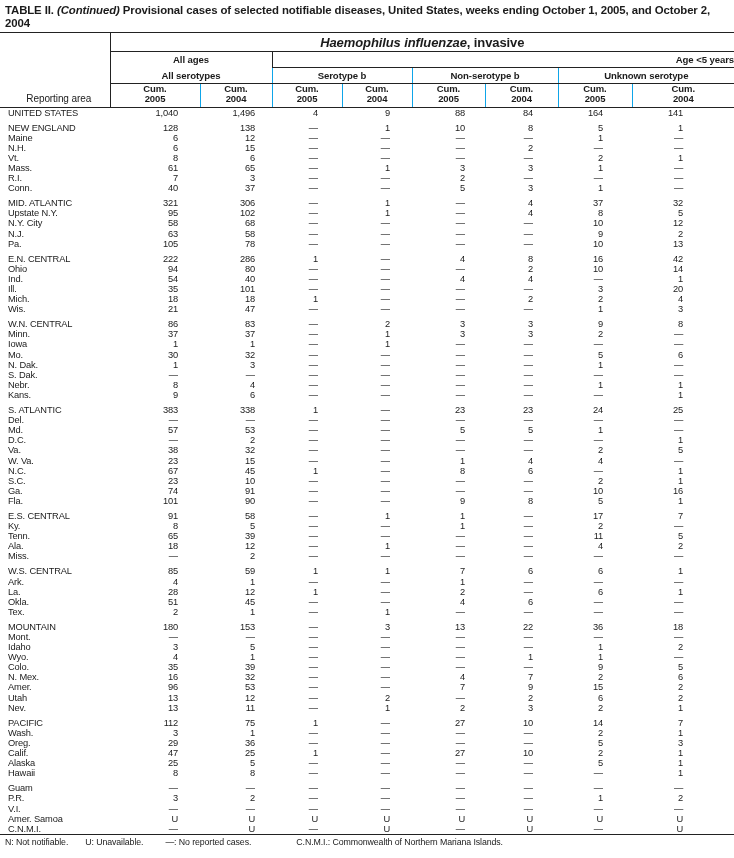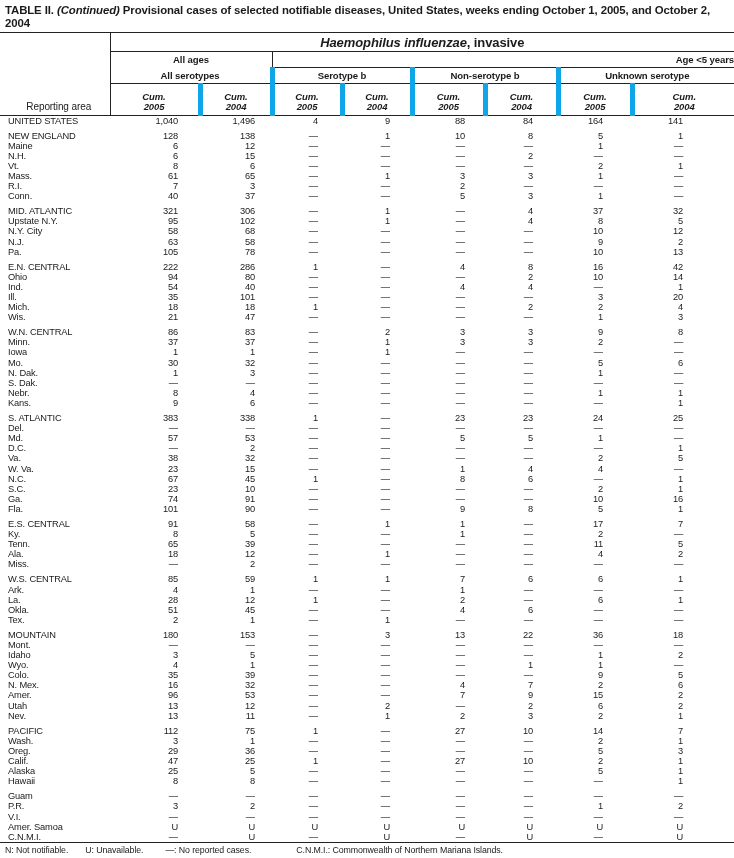--- a/index.html
+++ b/index.html
@@ -40,26 +40,26 @@
     text-align:center;height:18px;font-size:13px;
   }
   .h-disease .it{font-style:italic;}
   .h-allages{text-align:center;height:15px;vertical-align:middle;}
   .h-age5{
     text-align:right;height:15px;vertical-align:middle;
     border-left:1px solid #222;
     border-bottom:1px solid #222;
   }
   .h-sub{text-align:center;height:14.5px;vertical-align:middle;border-bottom:1px solid #222;}
-  .bl{border-left:5px solid #0ea5e9;margin-left:38px;}
+  .bl{border-left:1px solid #0ea5e9;margin-left:38px;}
   .h-cum{
     vertical-align:top;
-    padding-top:8px;height:23px;
+    padding-top:0;height:23px;
     border-bottom:1.2px solid #222;
-    font-size:9.5px;line-height:10.5px;font-style:italic;
+    font-size:9.5px;line-height:10.5px;
   }
   .h-cum span{display:block;}
   
   tbody td{
     font-size:9.3px;
     line-height:10.1px;
     height:10.1px;
     letter-spacing:-0.15px;
   }
   td.area{text-align:left;padding-left:8px;}

